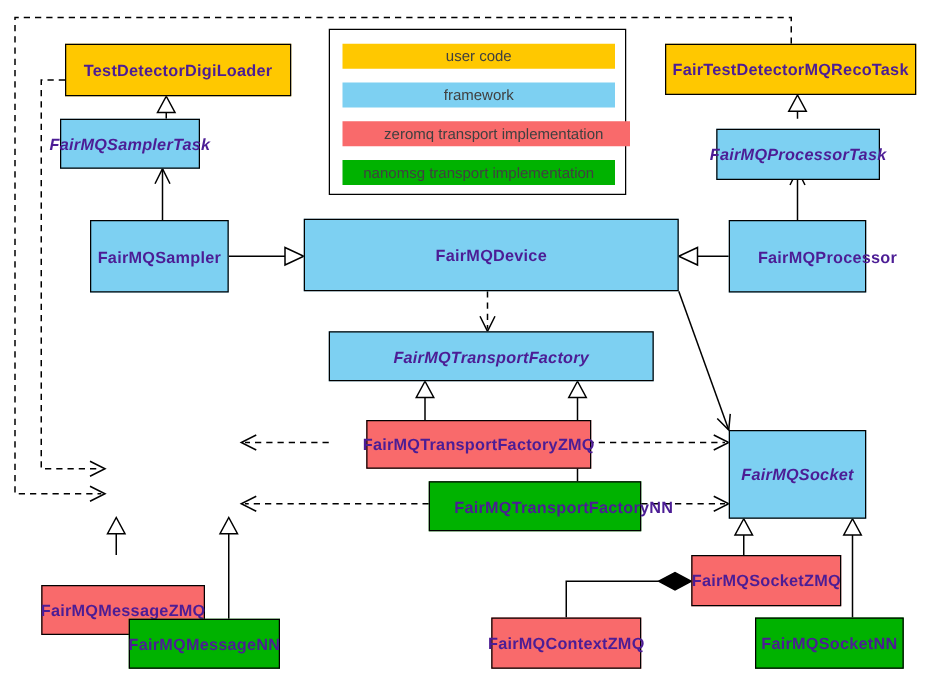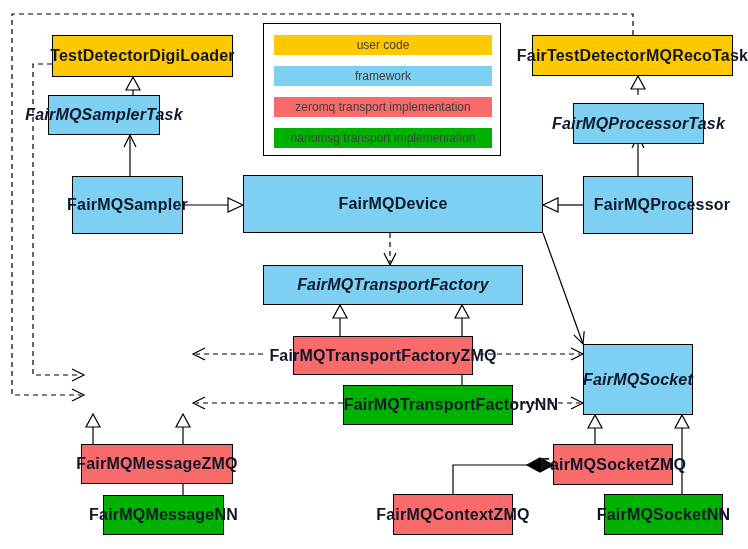--- a/index.html
+++ b/index.html
@@ -3,21 +3,21 @@
 <meta charset="utf-8">
 <style>
   html,body{margin:0;padding:0;background:#fff;}
   #canvas{
     position:relative;width:748px;height:549px;background:#fff;overflow:hidden;
     font-family:"Liberation Sans","DejaVu Sans",sans-serif;
   }
   #wires{position:absolute;left:0;top:0;width:748px;height:549px;}
   .node{
     position:absolute;border:1.3px solid #000;display:flex;align-items:center;justify-content:center;
-    font-size:16px;font-weight:700;color:#0f172a;letter-spacing:.2px;text-align:center;box-sizing:border-box;
+    font-size:13px;font-weight:700;color:#4c1d95;letter-spacing:.2px;text-align:center;box-sizing:border-box;
     white-space:nowrap;
   }
   .node.abstract{font-style:italic;}
   .legend{
     position:absolute;left:263px;top:23px;width:238px;height:133px;background:#fff;
     border:1.3px solid #000;box-sizing:border-box;
   }
   .legend-bar{
     position:absolute;left:10px;width:218px;height:20px;display:flex;align-items:center;justify-content:center;
     font-size:12px;font-weight:400;color:#404040;white-space:nowrap;
@@ -132,21 +132,21 @@
 
     <g>
       <polyline points="453,494 453,465 527,465"></polyline>
       <polygon points="527,465 540,458 553,465 540,472" fill="#000"></polygon>
     </g>
   </svg>
 
   <div class="legend">
     <div class="legend-bar" style="top: 11px; background: rgb(255, 200, 0);">user code</div>
     <div class="legend-bar" style="top: 42px; background: rgb(125, 208, 242);">framework</div>
-    <div class="legend-bar" style="top: 73px; background: rgb(249, 106, 107);">zeromq transport implementation</div>
+    <div class="legend-bar" style="top: 73px; background: rgb(249, 106, 107); padding-left: 12px;">zeromq transport implementation</div>
     <div class="legend-bar" style="top: 104px; background: rgb(0, 178, 0);">nanomsg transport implementation</div>
   </div>
 
   <div class="node" style="left: 52px; top: 35px; width: 181px; height: 42px; background: rgb(255, 200, 0);">TestDetectorDigiLoader</div>
 
   <div class="node" style="left: 532px; top: 35px; width: 201px; height: 41px; background: rgb(255, 200, 0);">FairTestDetectorMQRecoTask</div>
 
   <div class="node abstract" style="left: 48px; top: 95px; width: 112px; height: 40px; background: rgb(125, 208, 242);">FairMQSamplerTask</div>
 
   <div class="node abstract" style="left: 573px; top: 103px; width: 131px; height: 41px; background: rgb(125, 208, 242);">FairMQProcessorTask</div>
@@ -159,21 +159,21 @@
 
   <div class="node abstract" style="left: 263px; top: 265px; width: 260px; height: 40px; background: rgb(125, 208, 242);">FairMQTransportFactory</div>
 
   <div class="node" style="left: 263px; top: 336px; width: 180px; height: 39px; background: rgb(249, 106, 107); margin-left: 30px;">FairMQTransportFactoryZMQ</div>
 
   <div class="node" style="left: 343px; top: 385px; width: 170px; height: 40px; background: rgb(0, 178, 0); padding-left: 46px;">FairMQTransportFactoryNN</div>
 
 
   <div class="node abstract" style="left: 583px; top: 344px; width: 110px; height: 71px; background: rgb(125, 208, 242);">FairMQSocket</div>
 
-  <div class="node" style="left: 33px; top: 444px; width: 152px; height: 40px; background: rgb(249, 106, 107); margin-left: 48px;">FairMQMessageZMQ</div>
+  <div class="node" style="left: 33px; top: 468px; width: 131px; height: 40px; background: rgb(249, 106, 107);">FairMQMessageZMQ</div>
 
   <div class="node" style="left: 103px; top: 495px; width: 121px; height: 40px; background: rgb(0, 178, 0);">FairMQMessageNN</div>
 
   <div class="node" style="left: 393px; top: 494px; width: 120px; height: 41px; background: rgb(249, 106, 107);">FairMQContextZMQ</div>
 
   <div class="node" style="left: 553px; top: 444px; width: 120px; height: 41px; background: rgb(249, 106, 107);">FairMQSocketZMQ</div>
 
   <div class="node" style="left: 604px; top: 494px; width: 119px; height: 41px; background: rgb(0, 178, 0);">FairMQSocketNN</div>
 
 </div>

